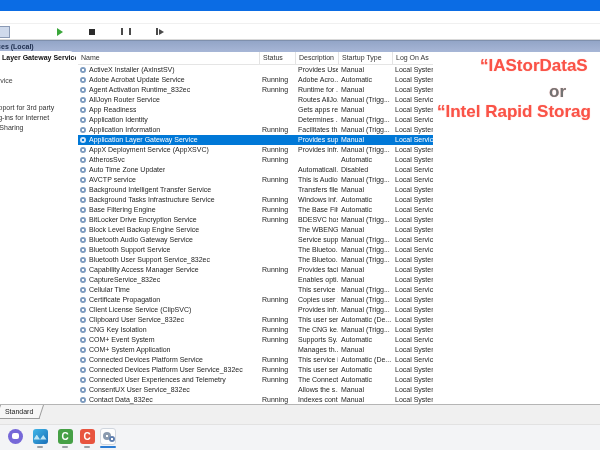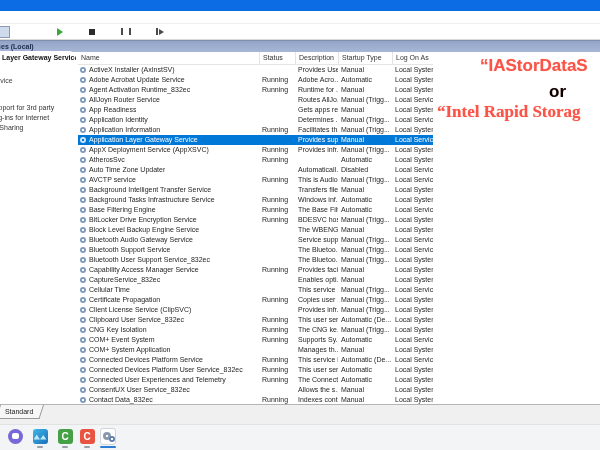--- a/index.html
+++ b/index.html
@@ -75,21 +75,21 @@
   .gear{position:absolute;border-radius:50%;background:radial-gradient(circle,#ffffff 0 1.5px,#8a9aae 1.5px 100%);}
   .gear.g1{left:2px;top:3px;width:8px;height:8px;}
   .gear.g2{left:8px;top:7px;width:6px;height:6px;background:radial-gradient(circle,#ffffff 0 1px,#5f7fb0 1px 100%);}
 
   
   #annotation{position:absolute;top:0;left:0;width:600px;height:366px;pointer-events:none;}
   .anno{position:absolute;font-weight:bold;font-size:17px;white-space:nowrap;
         text-shadow:0 0 1px rgba(250,83,71,0.45);}
   #anno-1{left:480px;top:56px;}
   #anno-2{left:549px;top:82px;}
-  #anno-3{left:437px;top:102px;font-family:Liberation Serif, serif;}
+  #anno-3{left:437px;top:102px;}
 </style>
 </head>
 <body>
 
 <div id="screen">
 
   <div id="titlebar"></div>
   <div id="menubar"></div>
 
   <div id="toolbar">
@@ -511,17 +511,17 @@
         <span class="gear g1"></span>
           <span class="gear g2"></span>
       </span>
       <span class="tb-underline active"></span>
     </div>
 
   </div>
 
   <div id="annotation">
     <div class="anno" id="anno-1" style="color: rgb(250, 83, 71);">“IAStorDataS</div>
-    <div class="anno" id="anno-2" style="color: #000000;">or</div>
+    <div class="anno" id="anno-2" style="color: #737373;">or</div>
     <div class="anno" id="anno-3" style="color: rgb(250, 83, 71);">“Intel Rapid Storag</div>
   </div>
 
 </div>
 
 </body></html>

